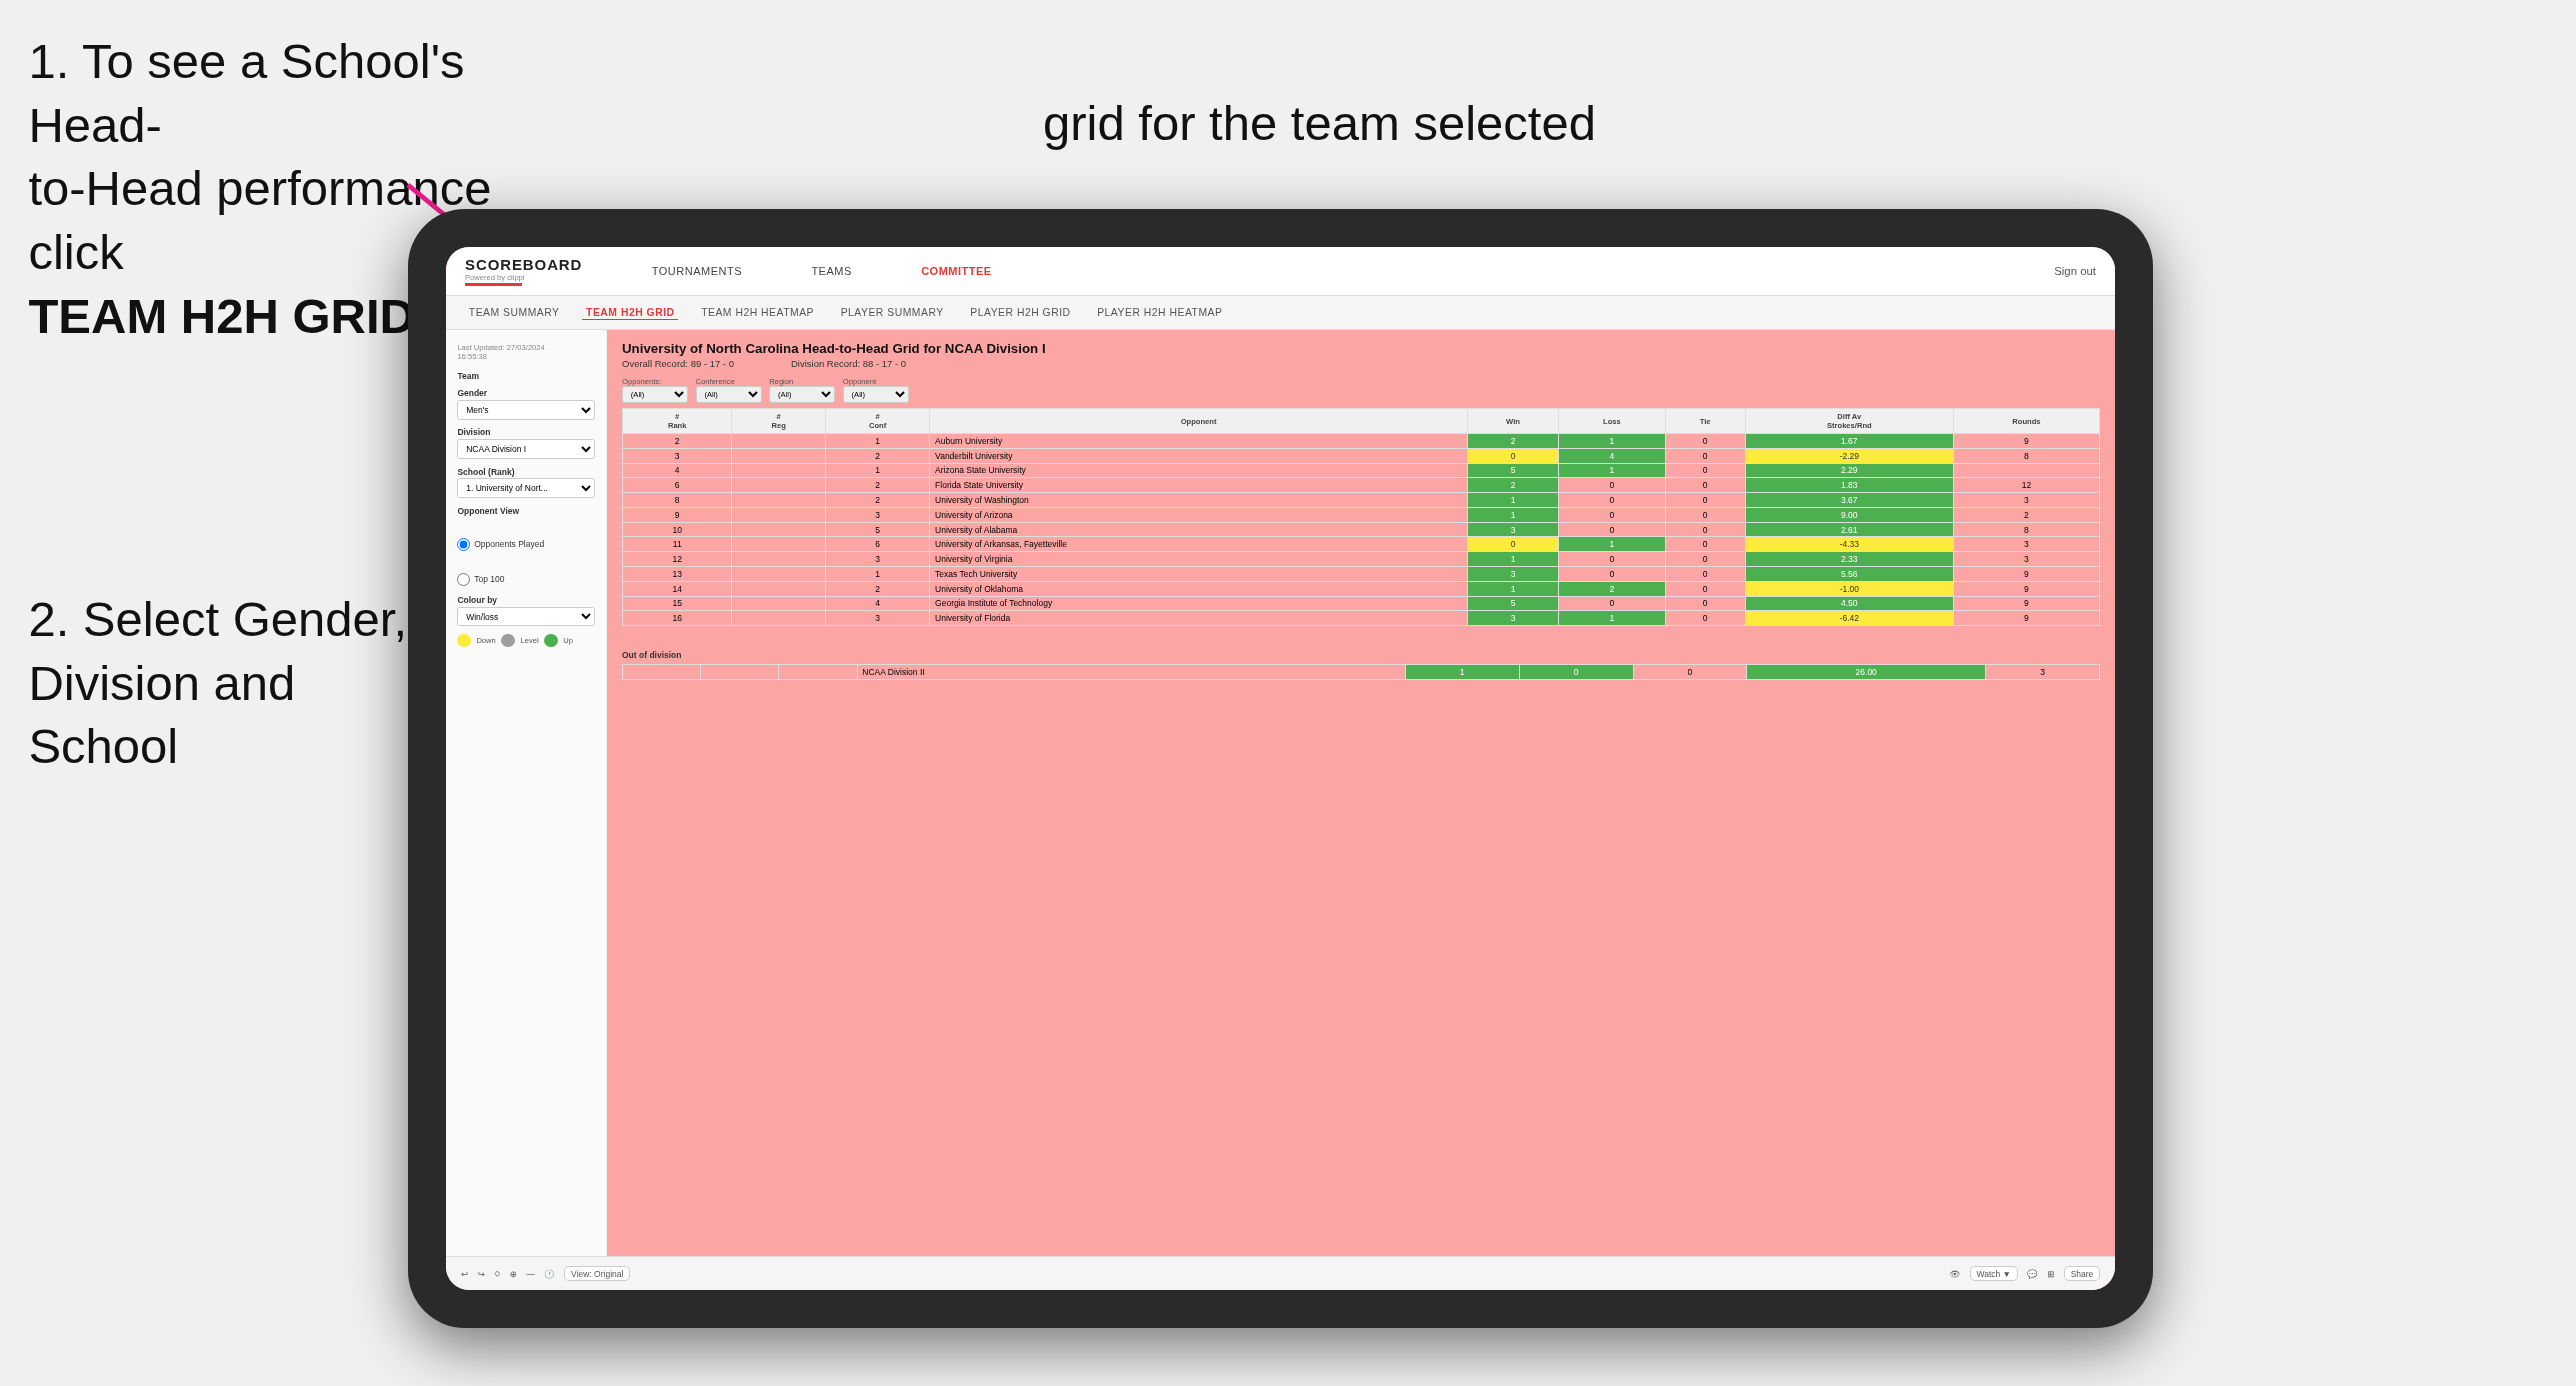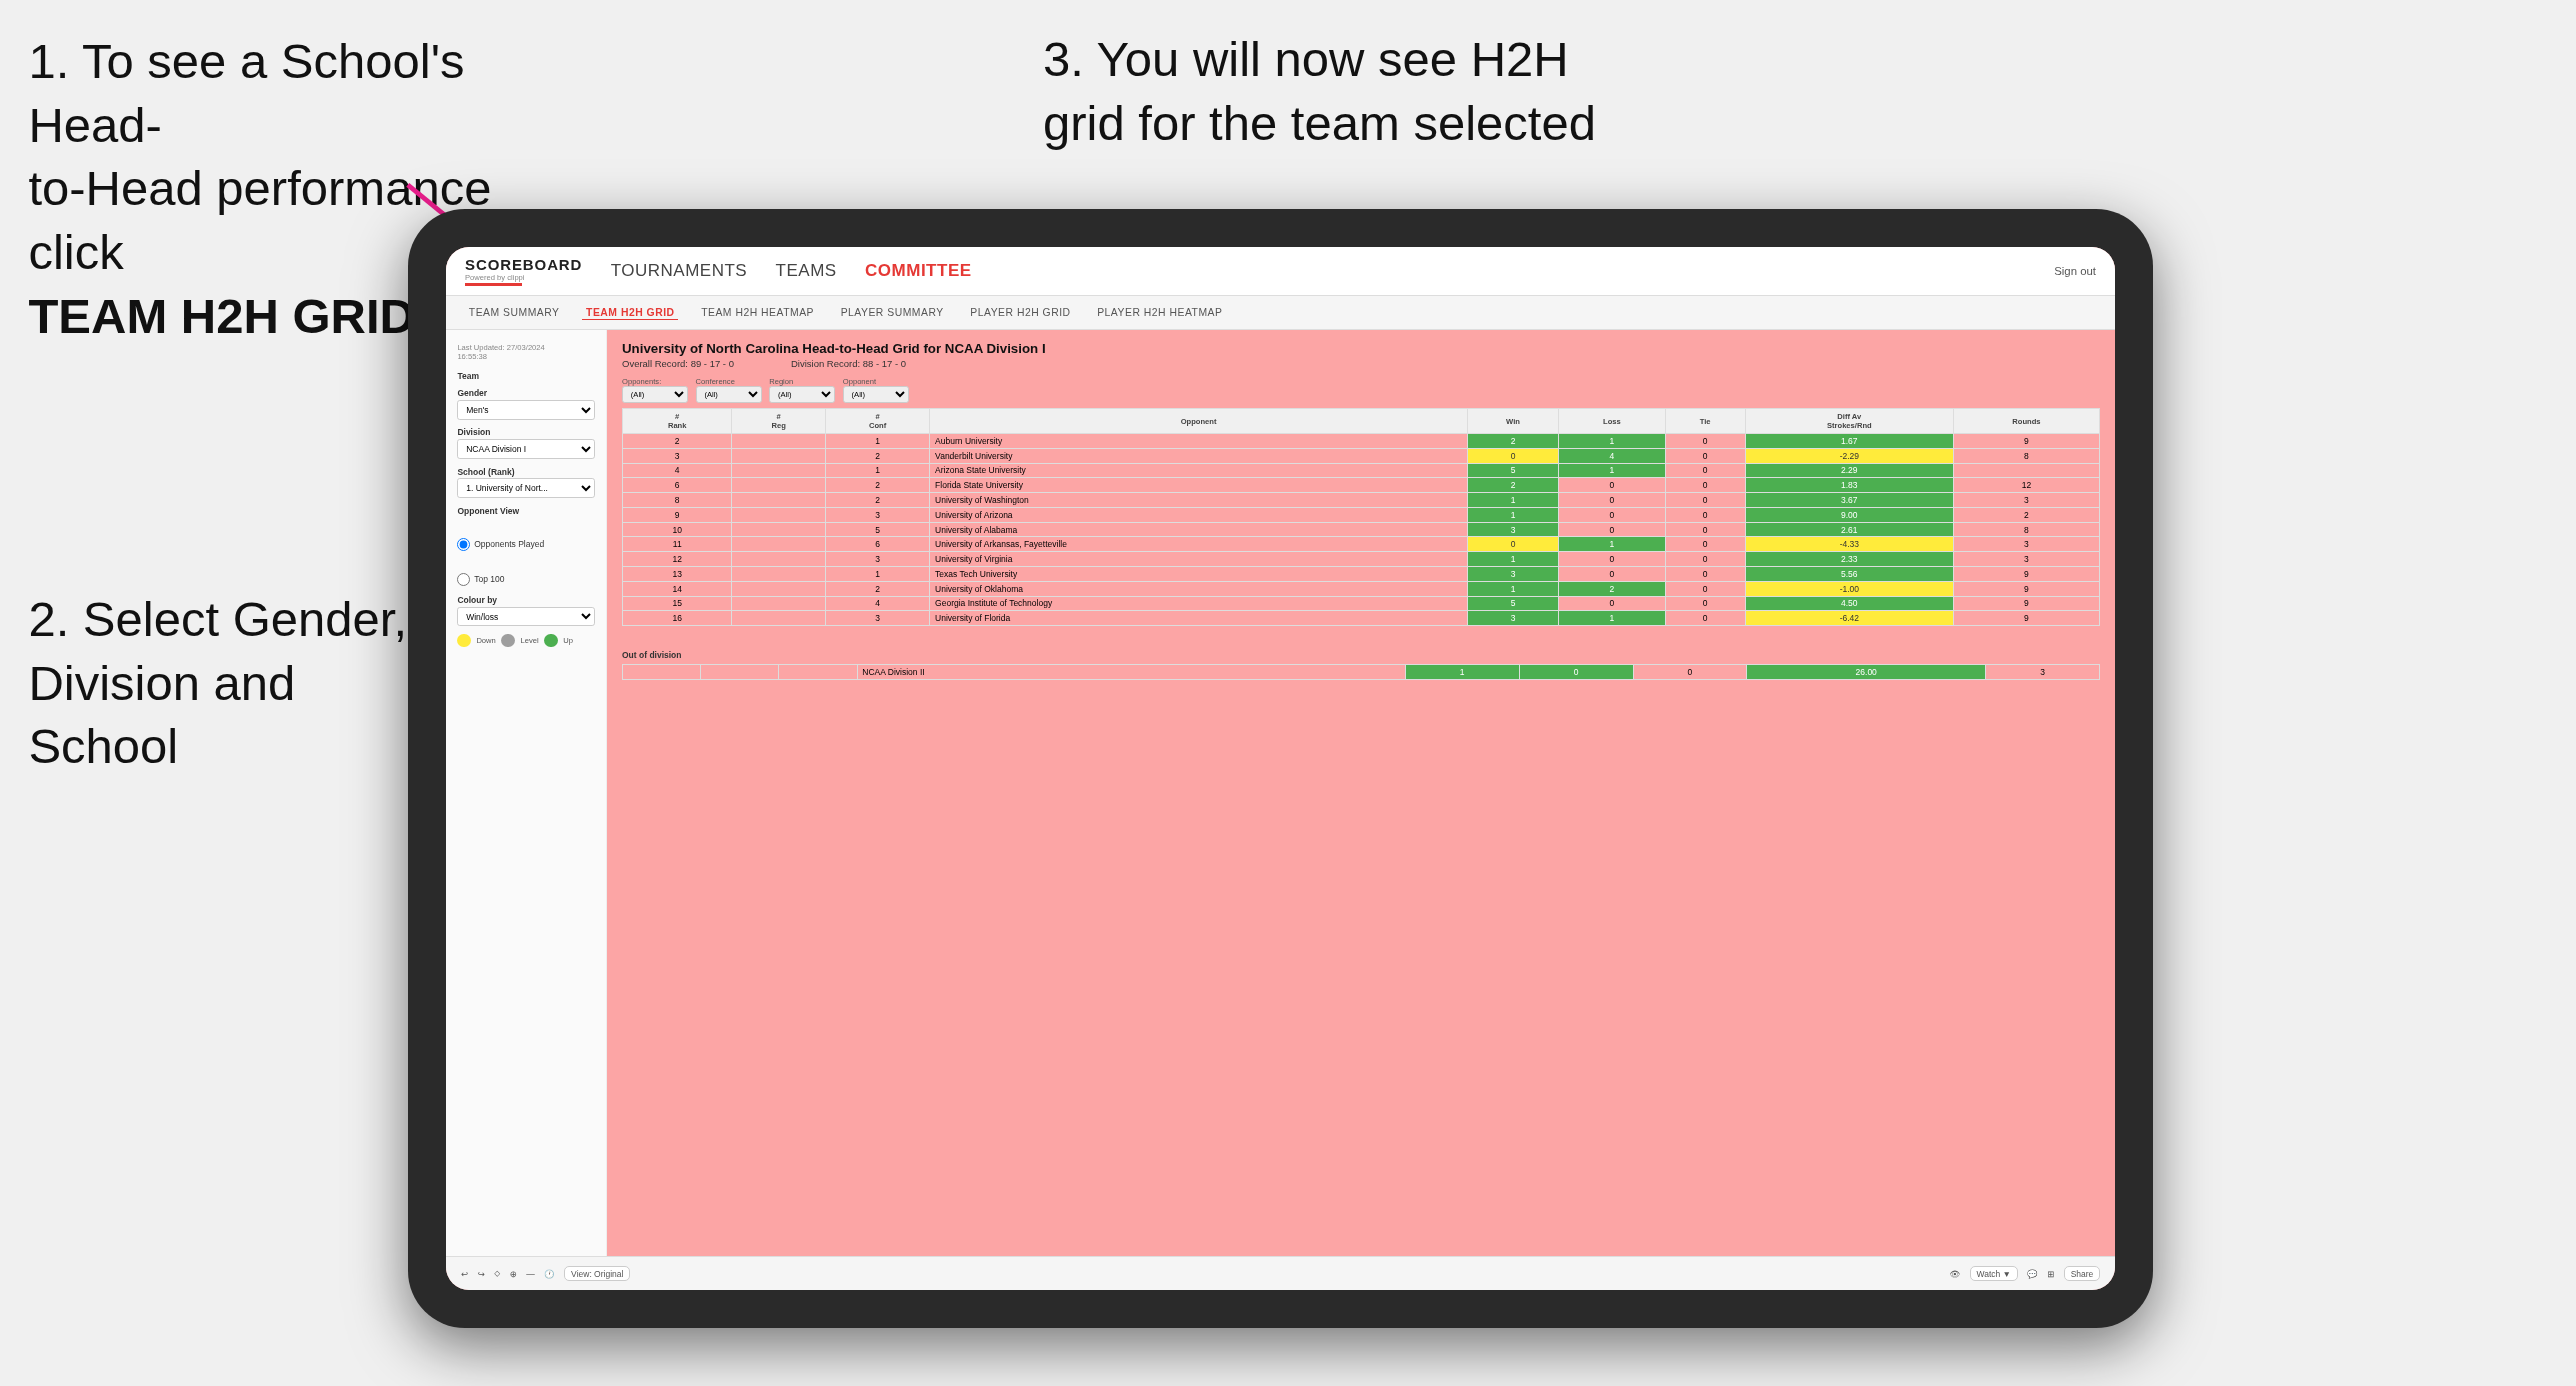--- a/index.html
+++ b/index.html
@@ -107,25 +107,26 @@
       background: #e53935;
       margin-top: 0.9px;
     }
     .nav-links {
       display: flex;
       gap: 28.4px;
       align-items: center;
       flex: 1;
     }
     .nav-link {
-      font-size: 17px;
+      font-size: 11px;
       color: #444;
       cursor: pointer;
       text-transform: uppercase;
       letter-spacing: 0.5px;
+      margin-left: 41px;
     }
     .nav-link.active {
       color: #e53935;
       font-weight: bold;
     }
     .nav-signout {
       font-size: 11.4px;
       color: #555;
       margin-left: auto;
     }
@@ -335,21 +336,21 @@
   <strong>TEAM H2H GRID</strong>
 </div>
 
 <div class="instruction-2">
   <span>2. Select Gender,</span><br>
   <span>Division and</span><br>
   <span>School</span>
 </div>
 
 <div class="instruction-3">
-  <span>3. You will now see H2H</span><br>
+  <br>
   <span>grid for the team selected</span>
 </div>
 
 <svg class="arrows-svg" viewBox="0 0 2717 1462" width="2576" height="1386">
 
   <defs>
     <marker id="arrowhead-pink" markerWidth="10" markerHeight="7" refX="10" refY="3.5" orient="auto">
       <polygon points="0 0, 10 3.5, 0 7" fill="#e91e8c"></polygon>
     </marker>
   </defs>

